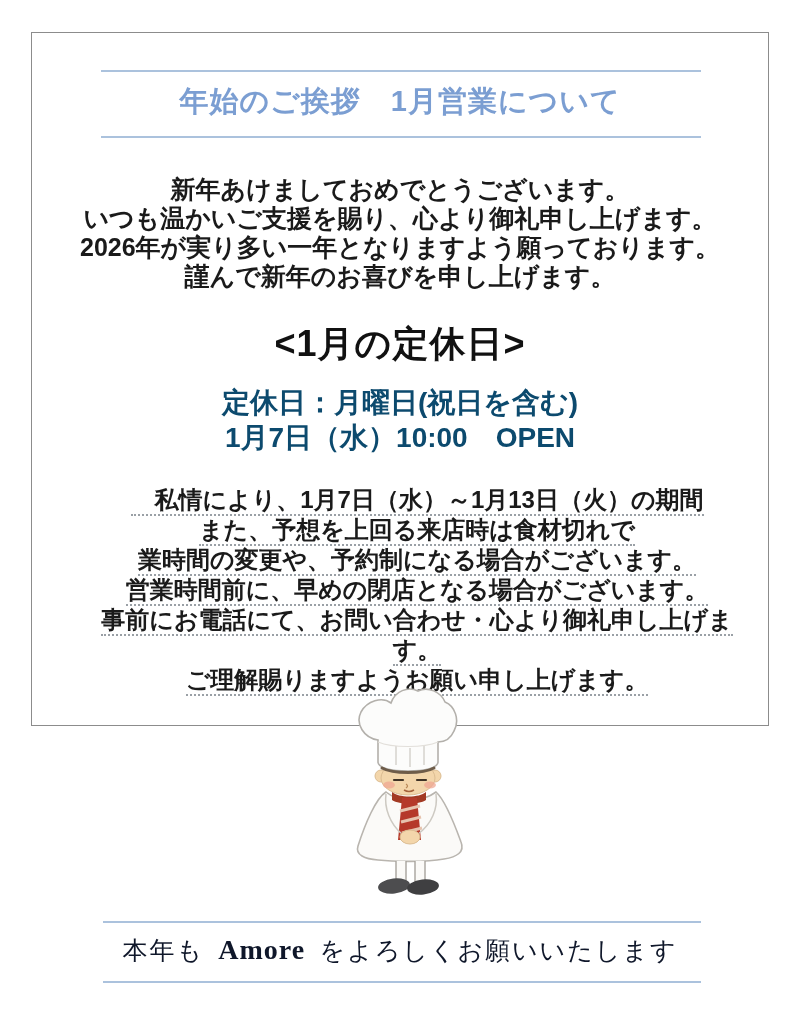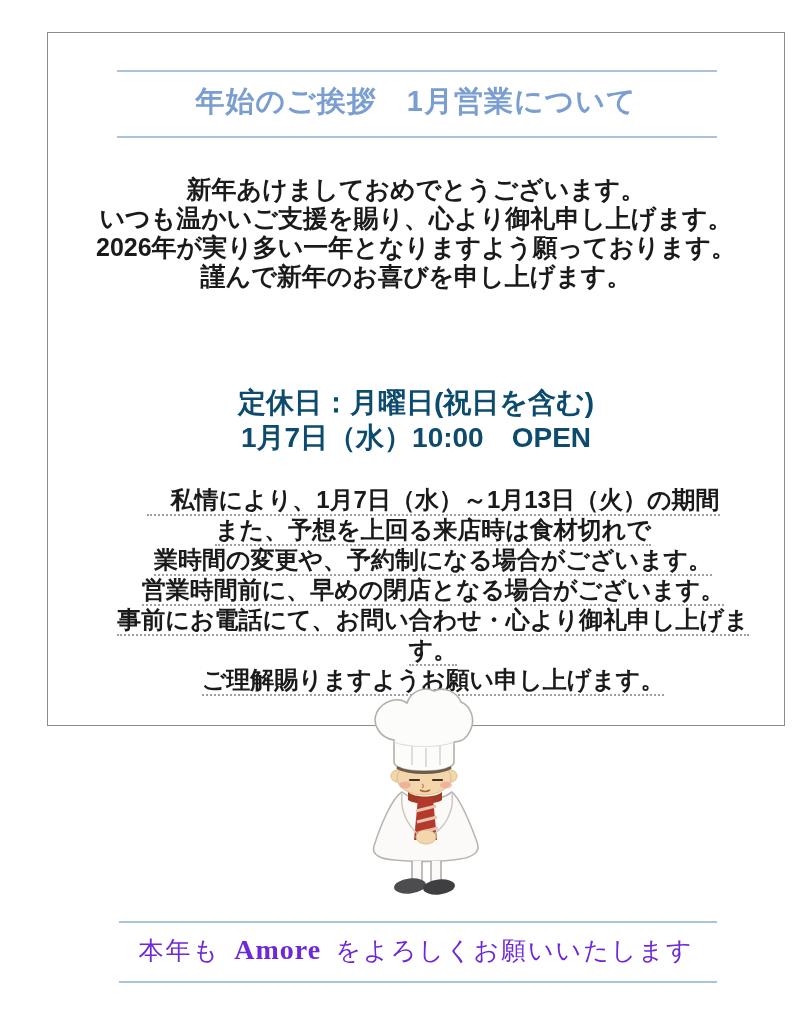--- a/index.html
+++ b/index.html
@@ -2,21 +2,21 @@
 <html><head>
 <meta charset="utf-8">
 <style>
   html,body{margin:0;padding:0;background:#ffffff;}
   body{
     width:800px;height:1035px;position:relative;overflow:hidden;
     font-family:"Liberation Sans","DejaVu Sans",sans-serif;
     -webkit-font-smoothing:antialiased;
   }
   .page{
-    position:absolute;left:47px;top:32px;width:738px;height:694px;
+    position:absolute;left:31px;top:32px;width:738px;height:694px;
     background:#ffffff;border:1px solid #8c8c8c;box-sizing:border-box;
   }
   .rule{
     position:absolute;height:2px;background:#abc2dd;
   }
   .rule.r1{top:37px;left:69px;width:600px;}
   .rule.r2{top:103px;left:69px;width:600px;}
   .rule.r3{top:888px;left:71px;width:598px;}
   .rule.r4{top:948px;left:71px;width:598px;}
   .doc-title{
@@ -46,21 +46,21 @@
   }
   .notice .line{margin:0 0 0.5px 0;}
   .notice .u{
     border-bottom:2px dotted #9aa0a6;padding-bottom:1px;
   }
   .chef{
     position:absolute;top:648px;left:50%;margin-left:-60px;
   }
   .footer-line{
     position:absolute;top:901px;left:0;width:100%;
-    text-align:center;color:#6d28d9;
+    text-align:center;color:#0f172a;
     font-family:"Liberation Serif","DejaVu Serif",serif;
     font-size:25px;letter-spacing:2px;
   }
   .footer-line .brand{
     font-size:28px;font-weight:bold;letter-spacing:1px;padding:0 6px;
   }
 </style>
 </head>
 <body>
 
@@ -72,20 +72,21 @@
 
   <div class="rule r2"></div>
 
   <div class="greeting">
     <div class="line">新年あけましておめでとうございます。</div>
     <div class="line">いつも温かいご支援を賜り、心より御礼申し上げます。</div>
     <div class="line">2026年が実り多い一年となりますよう願っております。</div>
     <div class="line">謹んで新年のお喜びを申し上げます。</div>
   </div>
 
+  <div class="holiday-heading">&lt;1月の定休日&gt;</div>
 
   <div class="holiday-alert">
     <div class="line">定休日：月曜日(祝日を含む)</div>
     <div class="line">1月7日（水）10:00　OPEN</div>
   </div>
 
   <div class="notice">
     <div class="line"><span class="u">　私情により、1月7日（水）～1月13日（火）の期間</span></div>
     <div class="line"><span class="u">また、予想を上回る来店時は食材切れで</span></div>
     <div class="line"><span class="u">業時間の変更や、予約制になる場合がございます。</span></div>

